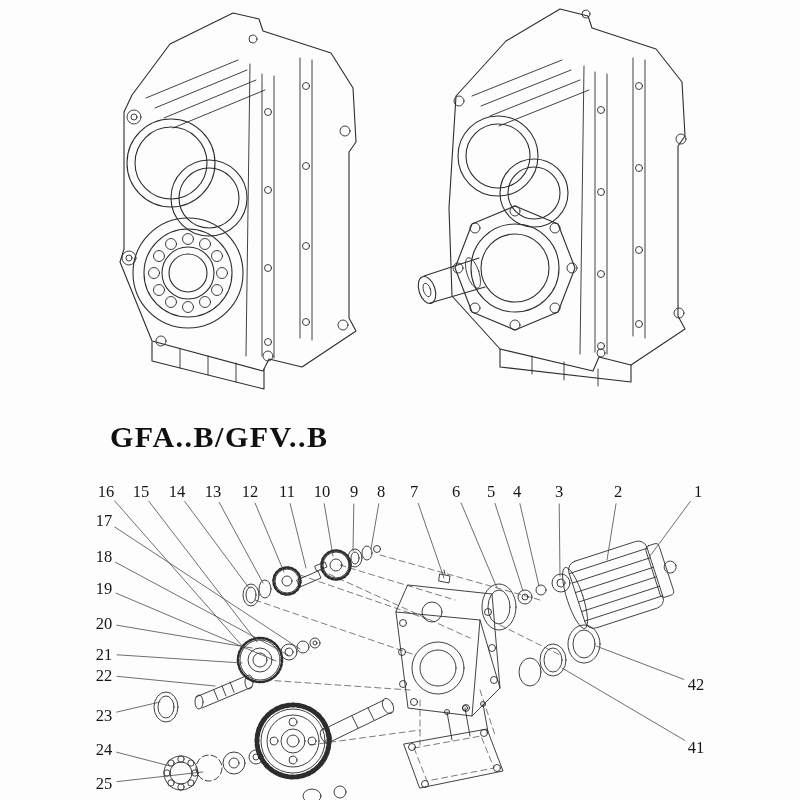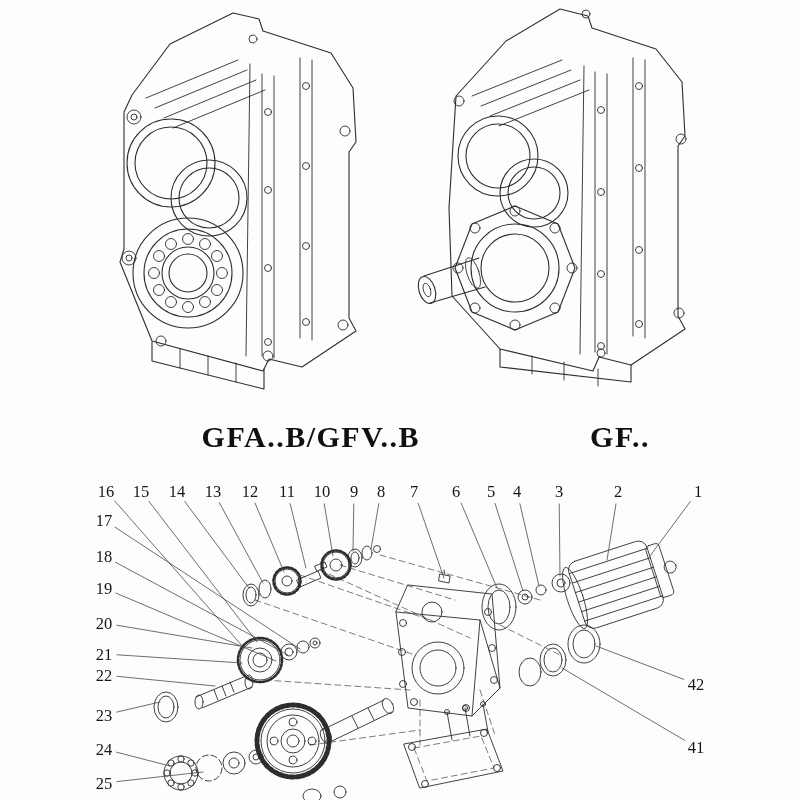--- a/index.html
+++ b/index.html
@@ -2,21 +2,21 @@
 <html><head>
 <meta charset="utf-8">
 <style>
   html,body{margin:0;padding:0;background:#e9e9e9;}
   .page{
     position:relative;width:800px;height:800px;background:#fdfdfd;
     overflow:hidden;font-family:"Liberation Serif",serif;
   }
   .model-label{
     position:absolute;top:420px;font-weight:700;font-size:30px;
-    letter-spacing:1.5px;color:#101010;text-align:right;
+    letter-spacing:1.5px;color:#101010;text-align:left;
   }
   .model-label.left{left:110px;width:310px;}
   .model-label.right{left:440px;width:210px;}
   svg.art{position:absolute;left:0;top:0;}
   svg.art *{vector-effect:non-scaling-stroke;}
   .lines{stroke:#2d2d2d;stroke-width:1.1;fill:none;stroke-linejoin:round;stroke-linecap:round;}
   .thin{stroke-width:0.9;}
   .teeth{stroke-width:5;stroke-dasharray:3 2.6;}
   .teeth-sm{stroke-width:2.6;stroke-dasharray:2.2 2;}
   .dash{stroke:#5a5a5a;stroke-width:0.8;stroke-dasharray:6 4;fill:none;}
@@ -343,15 +343,14 @@
         <text x="104" y="681" data-name="callout-number-22">22</text>
         <text x="104" y="721" data-name="callout-number-23">23</text>
         <text x="104" y="755" data-name="callout-number-24">24</text>
         <text x="104" y="789" data-name="callout-number-25">25</text>
         <text x="696" y="690" data-name="callout-number-42">42</text>
         <text x="696" y="753" data-name="callout-number-41">41</text>
       </g>
   </svg>
 
   <div class="model-label left" data-name="model-label-gfab-gfvb">GFA..B/GFV..B</div>
-  <div class="model-label right" data-name="model-label-gf">GF..</div>
 
 </div>
 
 </body></html>

